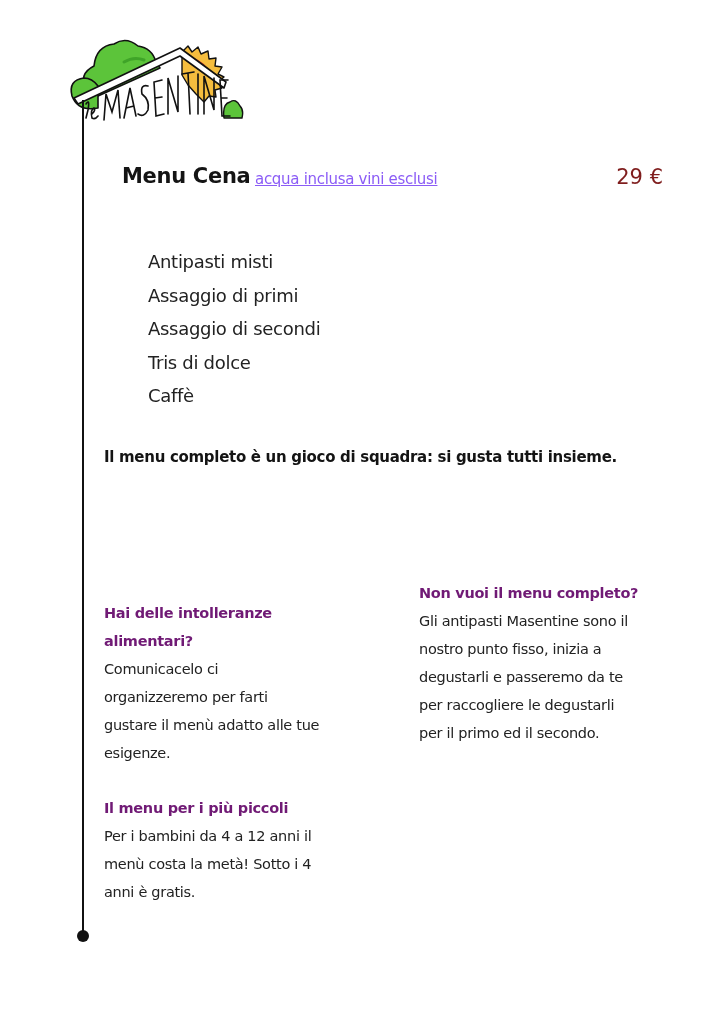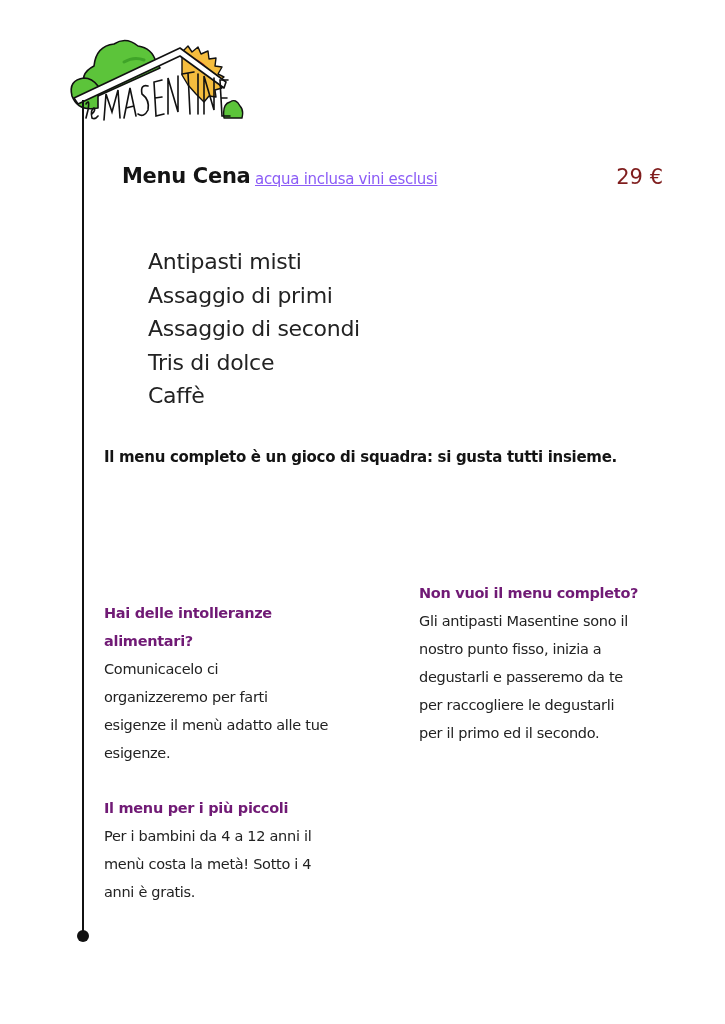--- a/index.html
+++ b/index.html
@@ -9,21 +9,21 @@
   .logo { position: absolute; left: 64px; top: 30px; width: 180px; height: 95px; }
   .timeline-line { position: absolute; left: 82px; top: 100px; width: 2px; height: 836px; background: #111; }
   .timeline-dot { position: absolute; left: 77px; top: 930px; width: 12px; height: 12px; border-radius: 50%; background: #111; }
 
   .menu-header { position: absolute; left: 104px; top: 164px; width: 545px; height: 32px; margin-left: 18px; }
   .menu-title { position: absolute; left: 0; top: 0; font-size: 21px; font-weight: bold; letter-spacing: -0.3px; }
   .menu-subtitle { position: absolute; left: 133px; top: 6px; font-size: 15px; font-weight: normal; color: #8b5cf6; letter-spacing: -0.3px; text-decoration: underline; }
   .menu-price { position: absolute; right: 4px; top: 1px; font-size: 21px; font-weight: normal; color: #7f1d1d; }
 
   .courses { position: absolute; left: 148px; top: 248px; list-style: none; }
-  .courses li { font-size: 22px; height: 33.6px; line-height: 28px; color: #222; letter-spacing: -0.3px; }
+  .courses li { font-size: 18px; height: 33.6px; line-height: 28px; color: #222; letter-spacing: -0.3px; }
 
   .slogan { position: absolute; left: 104px; top: 448px; font-size: 15px; font-weight: bold; letter-spacing: -0.3px; }
 
   .info-block { position: absolute; font-size: 14.5px; line-height: 28px; letter-spacing: -0.3px; color: #222; }
   .info-block .h { font-weight: bold; color: #701a75; }
   .block-intolerances { left: 104px; top: 599px; width: 240px; }
   .block-incomplete { left: 419px; top: 579px; width: 250px; }
   .block-kids { left: 104px; top: 794px; width: 240px; }
 </style>
 </head>
@@ -92,21 +92,21 @@
   <li>Caffè</li>
 </ul>
 
 <div class="slogan">Il menu completo è un gioco di squadra: si gusta tutti insieme.</div>
 
 <div class="info-block block-intolerances">
   <div class="h">Hai delle intolleranze</div>
   <div class="h">alimentari?</div>
   <div>Comunicacelo ci</div>
   <div>organizzeremo per farti</div>
-  <div>esigenze il menù adatto alle tue</div>
+  <div>gustare il menù adatto alle tue</div>
   <div>esigenze.</div>
 </div>
 
 <div class="info-block block-incomplete">
   <div class="h">Non vuoi il menu completo?</div>
   <div>Gli antipasti Masentine sono il</div>
   <div>nostro punto fisso, inizia a</div>
   <div>degustarli e passeremo da te</div>
   <div>per raccogliere le degustarli</div>
   <div>per il primo ed il secondo.</div>

